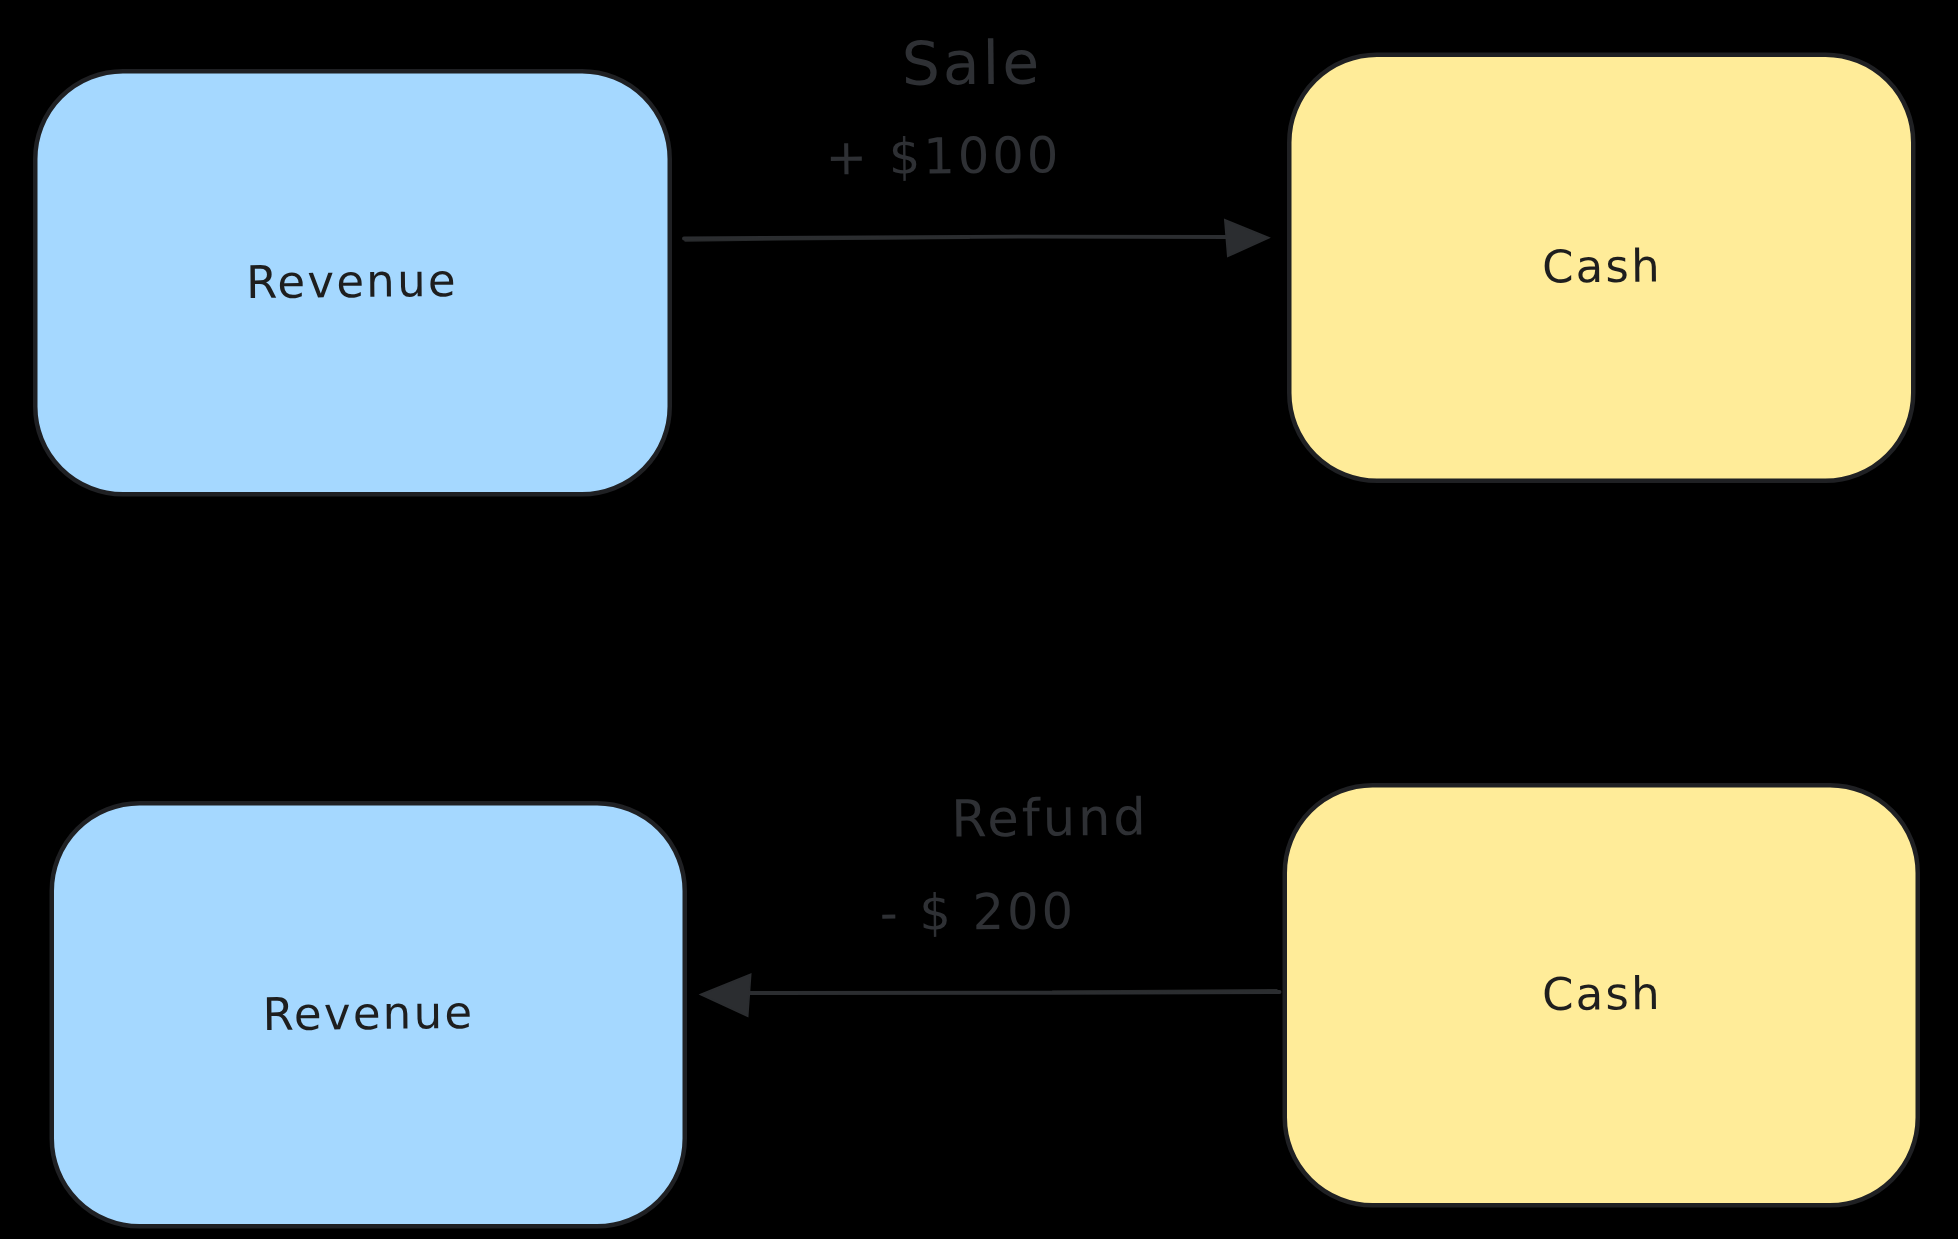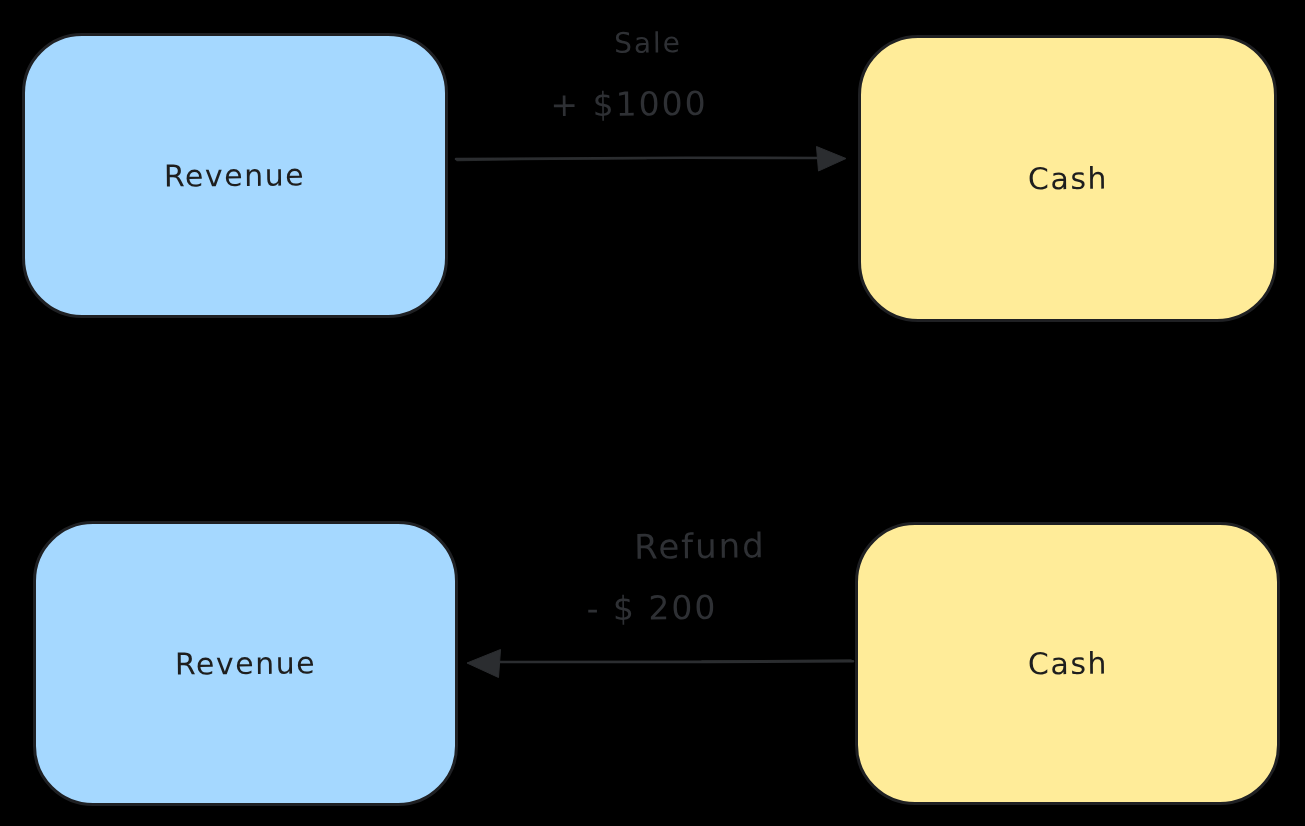--- a/index.html
+++ b/index.html
@@ -25,21 +25,21 @@
     background: var(--bg);
   }
   .node {
     position: absolute;
     border: 3px solid var(--box_stroke);
     border-radius: 60px;
     display: flex;
     align-items: center;
     justify-content: center;
   }
-  .node.blue   { background: var(--blue_fill); }
+  .node.blue   { background: var(--blue_fill); margin-top: 13px; }
   .node.yellow { background: var(--yellow_fill); text-align: center; }
   .node-label {
     font-size: 30px;
     color: var(--box_text);
     letter-spacing: 1.5px;
     transform: rotate(-0.5deg);
     white-space: nowrap;
   }
   #node-revenue-top    { left: 22px;  top: 33px;  width: 426px; height: 285px; }
   #node-cash-top       { left: 858px; top: 35px;  width: 419px; height: 287px; }
@@ -56,21 +56,21 @@
   .edge-line-rough { stroke: var(--arrow); stroke-width: 1.8; fill: none; stroke-linecap: round; opacity: 0.9; }
   .edge-head { fill: var(--arrow); stroke: var(--arrow); stroke-width: 1; }
 
   .edge-label {
     position: absolute;
     transform: translate(-50%, -50%) rotate(-0.6deg);
     color: var(--edge_text);
     white-space: nowrap;
     letter-spacing: 2px;
   }
-  #label-sale-name    { left: 648px; top: 43px;  font-size: 28px; }
+  #label-sale-name    { left: 648px; top: 43px;  font-size: 40px; }
   #label-sale-amount  { left: 629px; top: 104px; font-size: 33px; }
   #label-refund-name  { left: 700px; top: 546px; font-size: 34px; }
   #label-refund-amount{ left: 652px; top: 608px; font-size: 33px; }
 </style>
 </head>
 <body>
 
 <div class="canvas">
 
   <div class="node blue" id="node-revenue-top">

